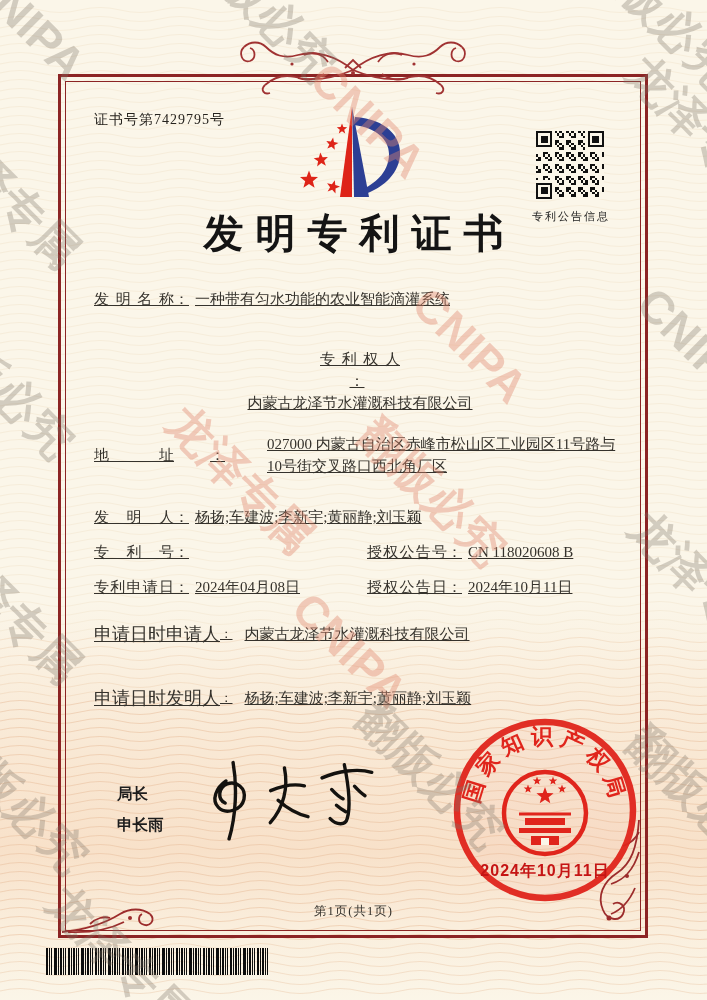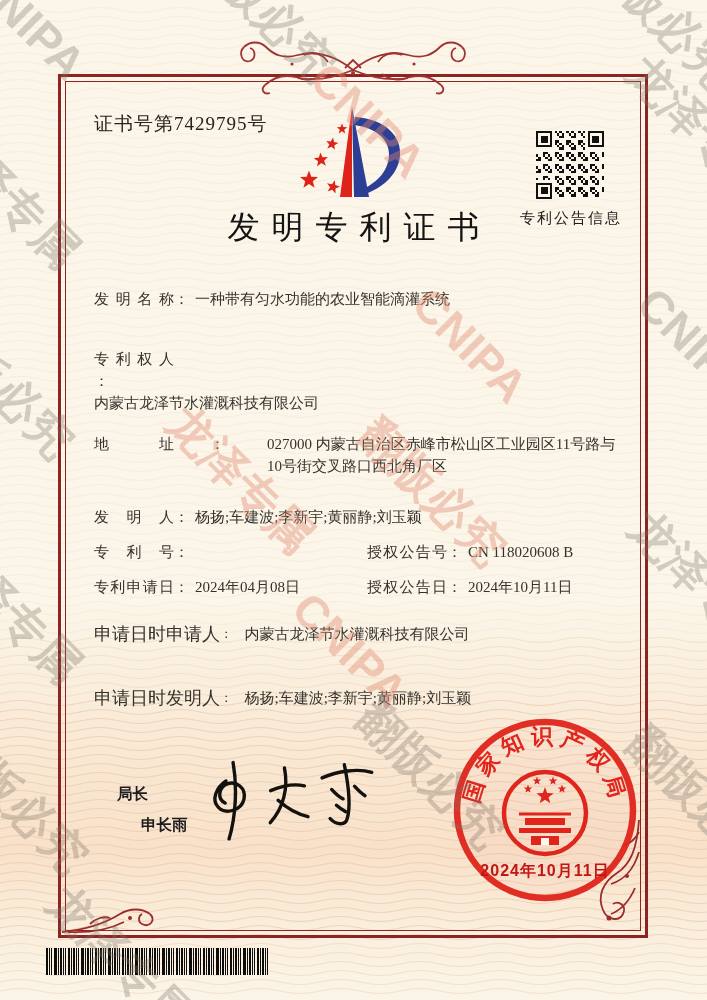--- a/index.html
+++ b/index.html
@@ -6,41 +6,41 @@
   .page{position:relative;width:707px;height:1000px;background:#fbf6e9;overflow:hidden;
         font-family:"Liberation Serif","DejaVu Serif",serif;}
   .bg-tint{position:absolute;inset:0;z-index:0;
     background:linear-gradient(180deg, rgba(251,246,233,0) 0%, rgba(251,246,233,0) 60%,
       rgba(247,219,192,0.45) 73%, rgba(246,211,180,0.60) 85%,
       rgba(249,229,206,0.45) 93%, rgba(251,244,229,0.25) 100%);}
   #waves{position:absolute;left:0;top:0;z-index:1;}
   .frame-outer{position:absolute;left:58px;top:74px;right:59px;bottom:62px;border:3px solid #8c2424;z-index:3;}
   .frame-inner{position:absolute;left:65px;top:81px;right:66px;bottom:69px;border:1px solid #8c2424;z-index:3;}
   .orn{position:absolute;z-index:4;}
-  .cert-no{position:absolute;left:94px;top:111px;font-size:19px;letter-spacing:1px;color:#26231e;z-index:5;}
+  .cert-no{position:absolute;left:94px;top:111px;font-size:14px;letter-spacing:1px;color:#26231e;z-index:5;}
   #logo{position:absolute;left:292px;top:104px;z-index:5;}
   #qr{position:absolute;left:536px;top:131px;z-index:5;background:#fbf6e9;}
-  .qr-label{position:absolute;left:516px;top:209px;width:110px;text-align:center;font-size:15px;
+  .qr-label{position:absolute;left:516px;top:209px;width:110px;text-align:center;font-size:11px;
             letter-spacing:2px;color:#1c1c1c;z-index:5;}
-  .title{position:absolute;left:0;right:0;top:206px;text-align:center;font-size:32px;font-weight:normal;
+  .title{position:absolute;left:0;right:0;top:206px;text-align:center;font-size:40px;font-weight:bold;
          letter-spacing:12px;text-indent:12px;color:#141414;z-index:5;margin:0;}
   #fields{position:absolute;left:94px;top:288px;width:532px;z-index:5;color:#35322c;}
-  .field-row{display:flex;align-items:flex-start;font-size:15px;line-height:22px;}
+  .field-row{display:flex;align-items:center;font-size:15px;line-height:22px;text-decoration:underline;}
   .f-label{display:inline-block;width:80px;text-align:justify;text-align-last:justify;flex:none;}
   .field-row.small .f-label{width:auto;font-size:18px;}
   .f-colon{margin-right:6px;flex:none;}
   .field-row.small .f-colon{font-size:12.5px;margin-right:12px;}
   .f-value{max-width:424px;}
   .cell1{display:flex;width:273px;flex:none;}
   .statement{position:absolute;left:88px;top:666px;width:540px;font-size:13.4px;line-height:23.5px;
              text-indent:2em;color:#3a362e;z-index:5;margin:0;}
   .director-title{position:absolute;left:117px;top:784px;font-size:15.5px;font-weight:bold;color:#1d1d1d;
        font-family:"Liberation Sans","DejaVu Sans",sans-serif;z-index:5;}
   .director-name{position:absolute;left:117px;top:815px;font-size:15.5px;font-weight:bold;color:#1d1d1d;
-       font-family:"Liberation Sans","DejaVu Sans",sans-serif;z-index:5;margin-left:24px;}
+       font-family:"Liberation Sans","DejaVu Sans",sans-serif;z-index:5;}
   #signature{position:absolute;left:183px;top:748px;z-index:5;}
   #seal{position:absolute;left:445px;top:710px;z-index:6;}
   .page-no{position:absolute;left:0;right:0;top:903px;text-align:center;font-size:12.5px;letter-spacing:1px;
            color:#35322c;z-index:5;}
   #barcode{position:absolute;left:46px;top:948px;z-index:5;}
   .wm-layer{position:absolute;inset:0;z-index:7;pointer-events:none;}
   .wm{position:absolute;font-family:"Liberation Sans","DejaVu Sans",sans-serif;font-weight:bold;
       font-size:46px;white-space:nowrap;transform:translate(-50%,-50%) rotate(45deg);
       color:rgba(125,116,102,0.32);}
   .wm.red{color:rgba(226,136,110,0.40);}
@@ -535,20 +535,21 @@
         </g>
       <path d="M74,104 L126,104" stroke="#e0251c" stroke-width="3"></path>
       <rect x="80" y="108" width="40" height="7"></rect>
       <rect x="74" y="118" width="52" height="5"></rect>
       <rect x="86" y="126" width="28" height="9"></rect>
       <rect x="96" y="128" width="8" height="7" fill="#fbf6e9"></rect>
     </g>
     <text x="100" y="166" text-anchor="middle" font-size="16" letter-spacing="1" fill="#c51414" font-weight="bold" font-family="Liberation Sans, DejaVu Sans, sans-serif">2024年10月11日</text>
   </svg>
 
+  <div class="page-no">第1页(共1页)</div>
 
   <svg id="barcode" width="228" height="28">
       <rect x="0" y="0" width="2" height="27" fill="#0c0c0c"></rect>
       <rect x="3" y="0" width="1" height="27" fill="#0c0c0c"></rect>
       <rect x="5" y="0" width="1" height="27" fill="#0c0c0c"></rect>
       <rect x="8" y="0" width="3" height="27" fill="#0c0c0c"></rect>
       <rect x="12" y="0" width="1" height="27" fill="#0c0c0c"></rect>
       <rect x="14" y="0" width="2" height="27" fill="#0c0c0c"></rect>
       <rect x="17" y="0" width="1" height="27" fill="#0c0c0c"></rect>
       <rect x="19" y="0" width="1" height="27" fill="#0c0c0c"></rect>

